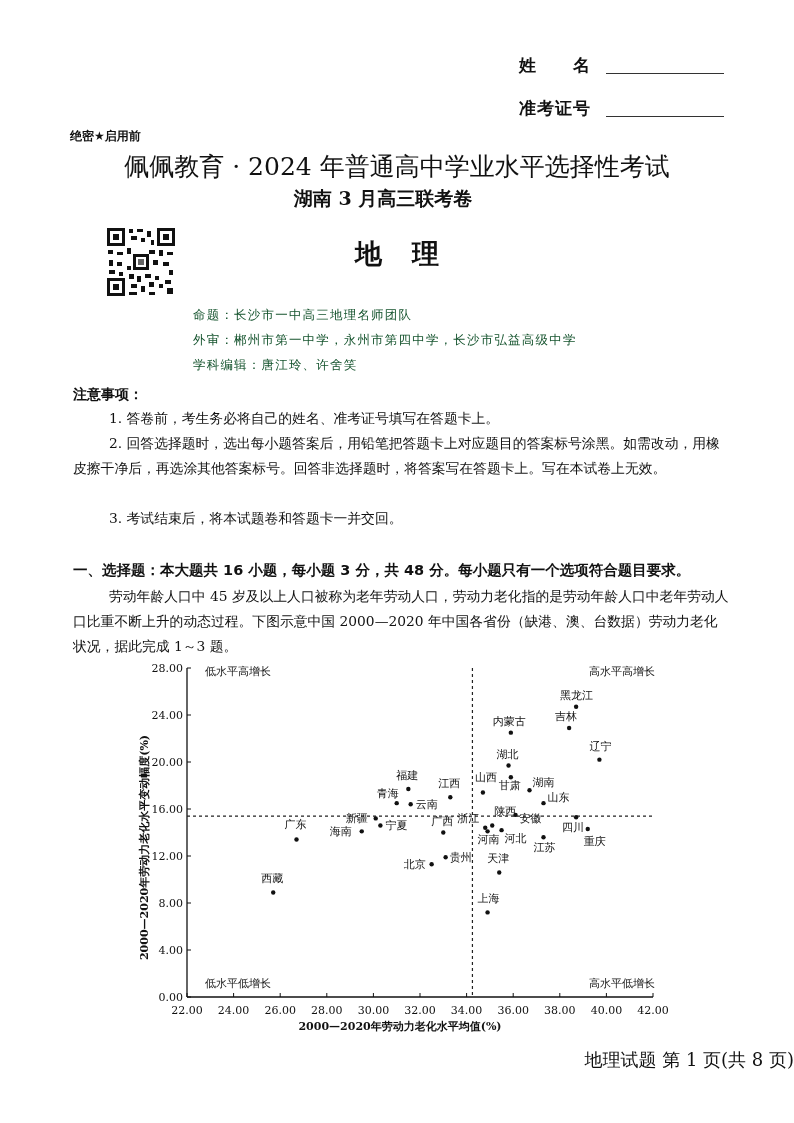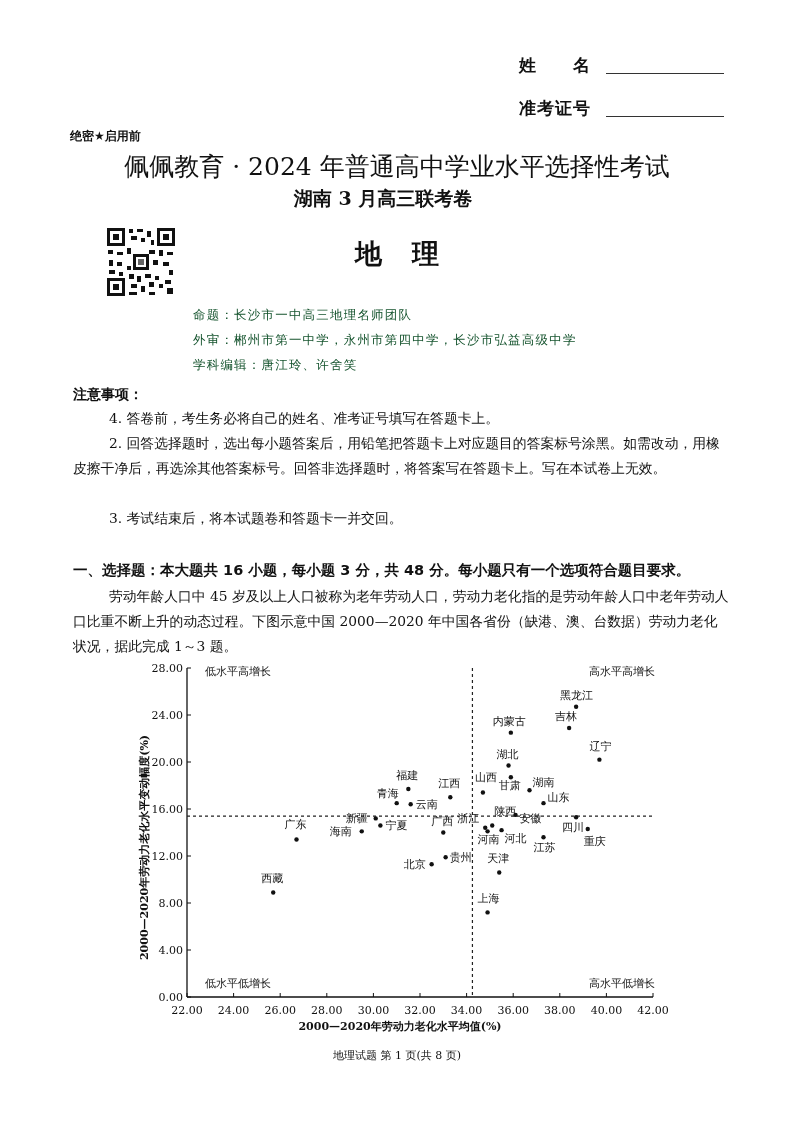--- a/index.html
+++ b/index.html
@@ -9,21 +9,21 @@
   .field-line{border-bottom:1px solid #333;width:118px;height:0;}
   .secret{font-family:"DejaVu Sans","Liberation Sans",sans-serif;font-size:12px;font-weight:bold;}
   .title1{font-size:25px;font-weight:normal;left:0;width:794px;text-align:center;}
   .title2{font-size:19px;font-weight:bold;left:0;width:766px;text-align:center;}
   .subject{font-family:Liberation Serif, serif;font-size:27px;font-weight:bold;letter-spacing:30px;left:0;width:794px;text-align:center;}
   .credit{font-size:12.5px;letter-spacing:1.2px;color:#14532d;}
   .notes-head{font-family:"DejaVu Sans","Liberation Sans",sans-serif;font-size:14px;font-weight:bold;}
   .para{font-size:13.8px;line-height:25px;color:#111;}
   .section{font-family:"DejaVu Sans","Liberation Sans",sans-serif;font-size:14.5px;font-weight:bold;}
   .qr{left:105px;top:226px;width:72px;height:72px;}
-  .footer{font-size:11px;left:0;width:794px;text-align:center;}
+  .footer{font-size:18px;left:0;width:794px;text-align:right;}
   svg text{font-family:"DejaVu Serif","Liberation Serif",serif;}
 </style>
 </head>
 <body>
 
 <div class="abs field-label" style="left:519px;top:54px;">姓　　名</div>
 <div class="abs field-line" style="left:606px;top:73px;"></div>
 <div class="abs field-label" style="left:519px;top:97px;">准考证号</div>
 <div class="abs field-line" style="left:606px;top:116px;"></div>
 
@@ -83,21 +83,21 @@
         <rect x="44" y="66" width="6" height="3"></rect>
     </g>
   </svg>
 </div>
 
 <div class="abs credit" style="left:193px;top:307px;">命题：长沙市一中高三地理名师团队</div>
 <div class="abs credit" style="left:193px;top:332px;text-align:right;">外审：郴州市第一中学，永州市第四中学，长沙市弘益高级中学</div>
 <div class="abs credit" style="left:193px;top:357px;">学科编辑：唐江玲、许舍笑</div>
 
 <div class="abs notes-head" style="left:73px;top:386px;">注意事项：</div>
-<div class="abs para" style="left:73px;top:406px;width:650px;text-indent:36px;">4. 答卷前，考生务必将自己的姓名、准考证号填写在答题卡上。</div>
+<div class="abs para" style="left:73px;top:406px;width:650px;text-indent:36px;">1. 答卷前，考生务必将自己的姓名、准考证号填写在答题卡上。</div>
 <div class="abs para" style="left:73px;top:431px;width:656px;text-indent:36px;">2. 回答选择题时，选出每小题答案后，用铅笔把答题卡上对应题目的答案标号涂黑。如需改动，用橡皮擦干净后，再选涂其他答案标号。回答非选择题时，将答案写在答题卡上。写在本试卷上无效。</div>
 <div class="abs para" style="left:73px;top:506px;width:650px;text-indent:36px;">3. 考试结束后，将本试题卷和答题卡一并交回。</div>
 
 <div class="abs section" style="left:73px;top:561px;width:680px;">一、选择题：本大题共 16 小题，每小题 3 分，共 48 分。每小题只有一个选项符合题目要求。</div>
 <div class="abs para" style="left:73px;top:584px;width:656px;text-indent:36px;">劳动年龄人口中 45 岁及以上人口被称为老年劳动人口，劳动力老化指的是劳动年龄人口中老年劳动人口比重不断上升的动态过程。下图示意中国 2000—2020 年中国各省份（缺港、澳、台数据）劳动力老化状况，据此完成 1～3 题。</div>
 
 <svg class="abs" id="chart" style="left:0;top:0;" width="794" height="1123">
   <g id="chart-axes">
       <line x1="187" y1="668" x2="187" y2="997" stroke="#111" stroke-width="1.3"></line>
       <line x1="187" y1="997" x2="653" y2="997" stroke="#111" stroke-width="1.3"></line>

